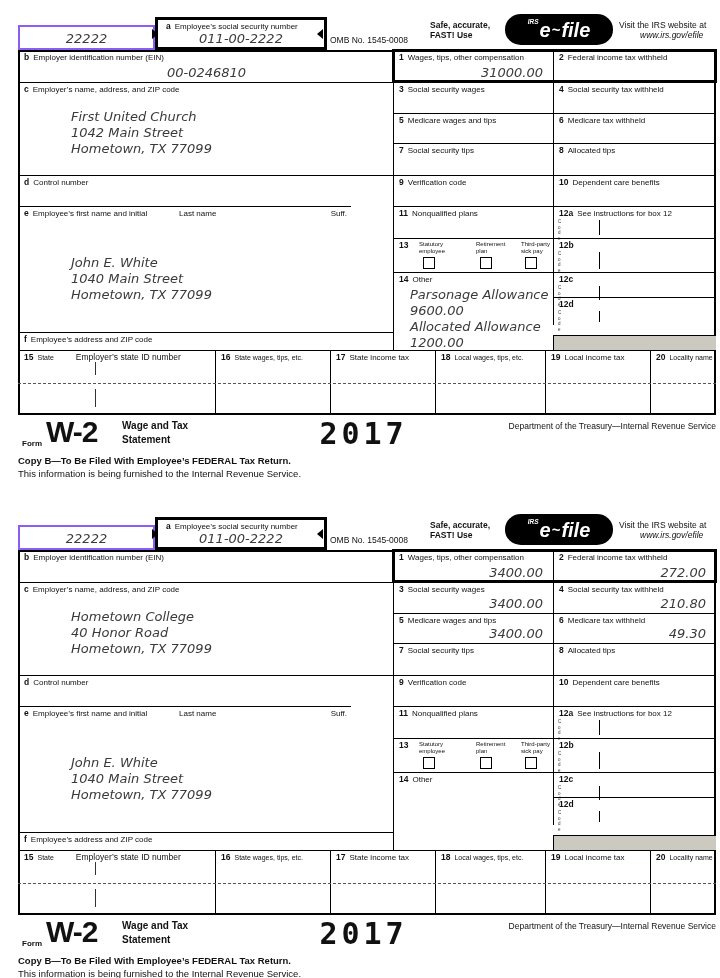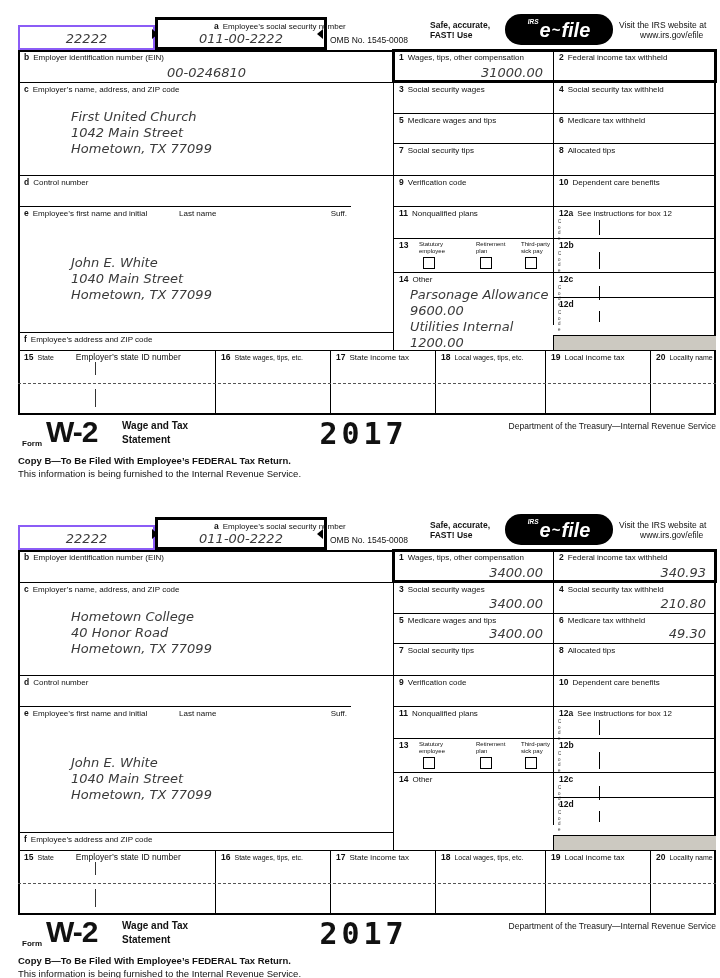--- a/index.html
+++ b/index.html
@@ -9,33 +9,33 @@
   .frame{position:absolute;left:0;top:33px;width:698px;height:365px;border:2px solid #000;box-sizing:border-box;pointer-events:none;}
   .cell{position:absolute;box-sizing:border-box;border-left:1px solid #000;border-top:1px solid #000;}
   .lbl{font-size:8px;line-height:9px;padding:2px 0 0 5px;color:#111;white-space:nowrap;}
   .ln{font-weight:bold;font-size:8.5px;margin-right:4px;}
   .hw{font-family:"DejaVu Sans",sans-serif;font-style:italic;color:#3a3a3a;}
   .amt{position:absolute;right:10px;bottom:2px;font-size:13px;}
   
   .ctrl-num{left:0;top:8px;width:137px;height:25px;border:2px solid #8b5cf6;text-align:center;}
   .ctrl-num .hw{font-size:13px;line-height:23px;}
   .ssn-box{left:137px;top:0;width:172px;height:33px;border:3px solid #000;text-align:center;}
-  .ssn-box .lbl{text-align:left;padding-left:8px;margin-left:48px;}
+  .ssn-box .lbl{text-align:left;padding-left:8px;}
   .ssn-box .hw{font-size:13px;line-height:15px;}
   .tri{position:absolute;width:0;height:0;border-top:5px solid transparent;border-bottom:5px solid transparent;}
   .tri-l{left:134px;top:12px;border-left:6px solid #000;}
   .tri-r{left:299px;top:12px;border-right:6px solid #000;}
   .omb{position:absolute;left:312px;top:18px;font-size:8.5px;}
   .safe{position:absolute;left:412px;top:3px;font-size:8.5px;font-weight:bold;line-height:10px;}
   .efile-logo{position:absolute;left:487px;top:-3px;width:108px;height:31px;background:#000;border-radius:16px/15px;color:#fff;display:flex;align-items:center;justify-content:center;}
   .efile-irs{font-size:6.5px;font-weight:bold;font-style:italic;align-self:flex-start;margin:4px 1px 0 0;}
   .efile-e,.efile-file{font-size:20px;font-weight:bold;font-style:italic;line-height:20px;}
   .efile-bolt{font-size:15px;font-weight:bold;margin:0 1px;}
   .visit{position:absolute;left:601px;top:3px;font-size:8.5px;line-height:10px;}
-  .visit .it{padding-left:21px;}
+  .visit .it{font-style:italic;padding-left:21px;}
   
   .c-b{left:0;top:33px;width:376px;height:32px;}
   .ein-val{text-align:center;font-size:13px;margin-top:3px;}
   .c-c{left:0;top:65px;width:376px;height:93px;}
   .addr{position:absolute;left:52px;top:26px;font-size:13px;line-height:16px;}
   .c-d{left:0;top:158px;width:376px;height:31px;}
   .c-e{left:0;top:189px;width:333px;height:126px;}
   .e-last{position:absolute;left:160px;top:2px;font-size:8px;}
   .e-suff{position:absolute;right:4px;top:2px;font-size:8px;}
   .c-e .addr{top:48px;}
@@ -188,21 +188,21 @@
         <div class="ck-group ck3">
           <div class="ck-lbl">Third-party sick pay</div>
           <span class="ckb"></span>
         </div>
       </div>
       <div class="cell a14">
         <div class="lbl"><b class="ln">14</b><span>Other</span></div>
         <div class="hw box14-text">
           <div>Parsonage Allowance</div>
           <div>9600.00</div>
-          <div>Utilities Internal</div>
+          <div>Allocated Allowance</div>
           <div>1200.00</div>
         </div>
       </div>
 
       <div class="cell b2">
         <div class="lbl"><b class="ln">2</b><span>Federal income tax withheld</span></div>
         <div class="hw amt"></div>
       </div>
       <div class="cell b4">
         <div class="lbl"><b class="ln">4</b><span>Social security tax withheld</span></div>
@@ -379,21 +379,21 @@
         <div class="hw box14-text">
           <div></div>
           <div></div>
           <div></div>
           <div></div>
         </div>
       </div>
 
       <div class="cell b2">
         <div class="lbl"><b class="ln">2</b><span>Federal income tax withheld</span></div>
-        <div class="hw amt">340.93</div>
+        <div class="hw amt">272.00</div>
       </div>
       <div class="cell b4">
         <div class="lbl"><b class="ln">4</b><span>Social security tax withheld</span></div>
         <div class="hw amt">210.80</div>
       </div>
       <div class="cell b6">
         <div class="lbl"><b class="ln">6</b><span>Medicare tax withheld</span></div>
         <div class="hw amt">49.30</div>
       </div>
       <div class="cell b8">

